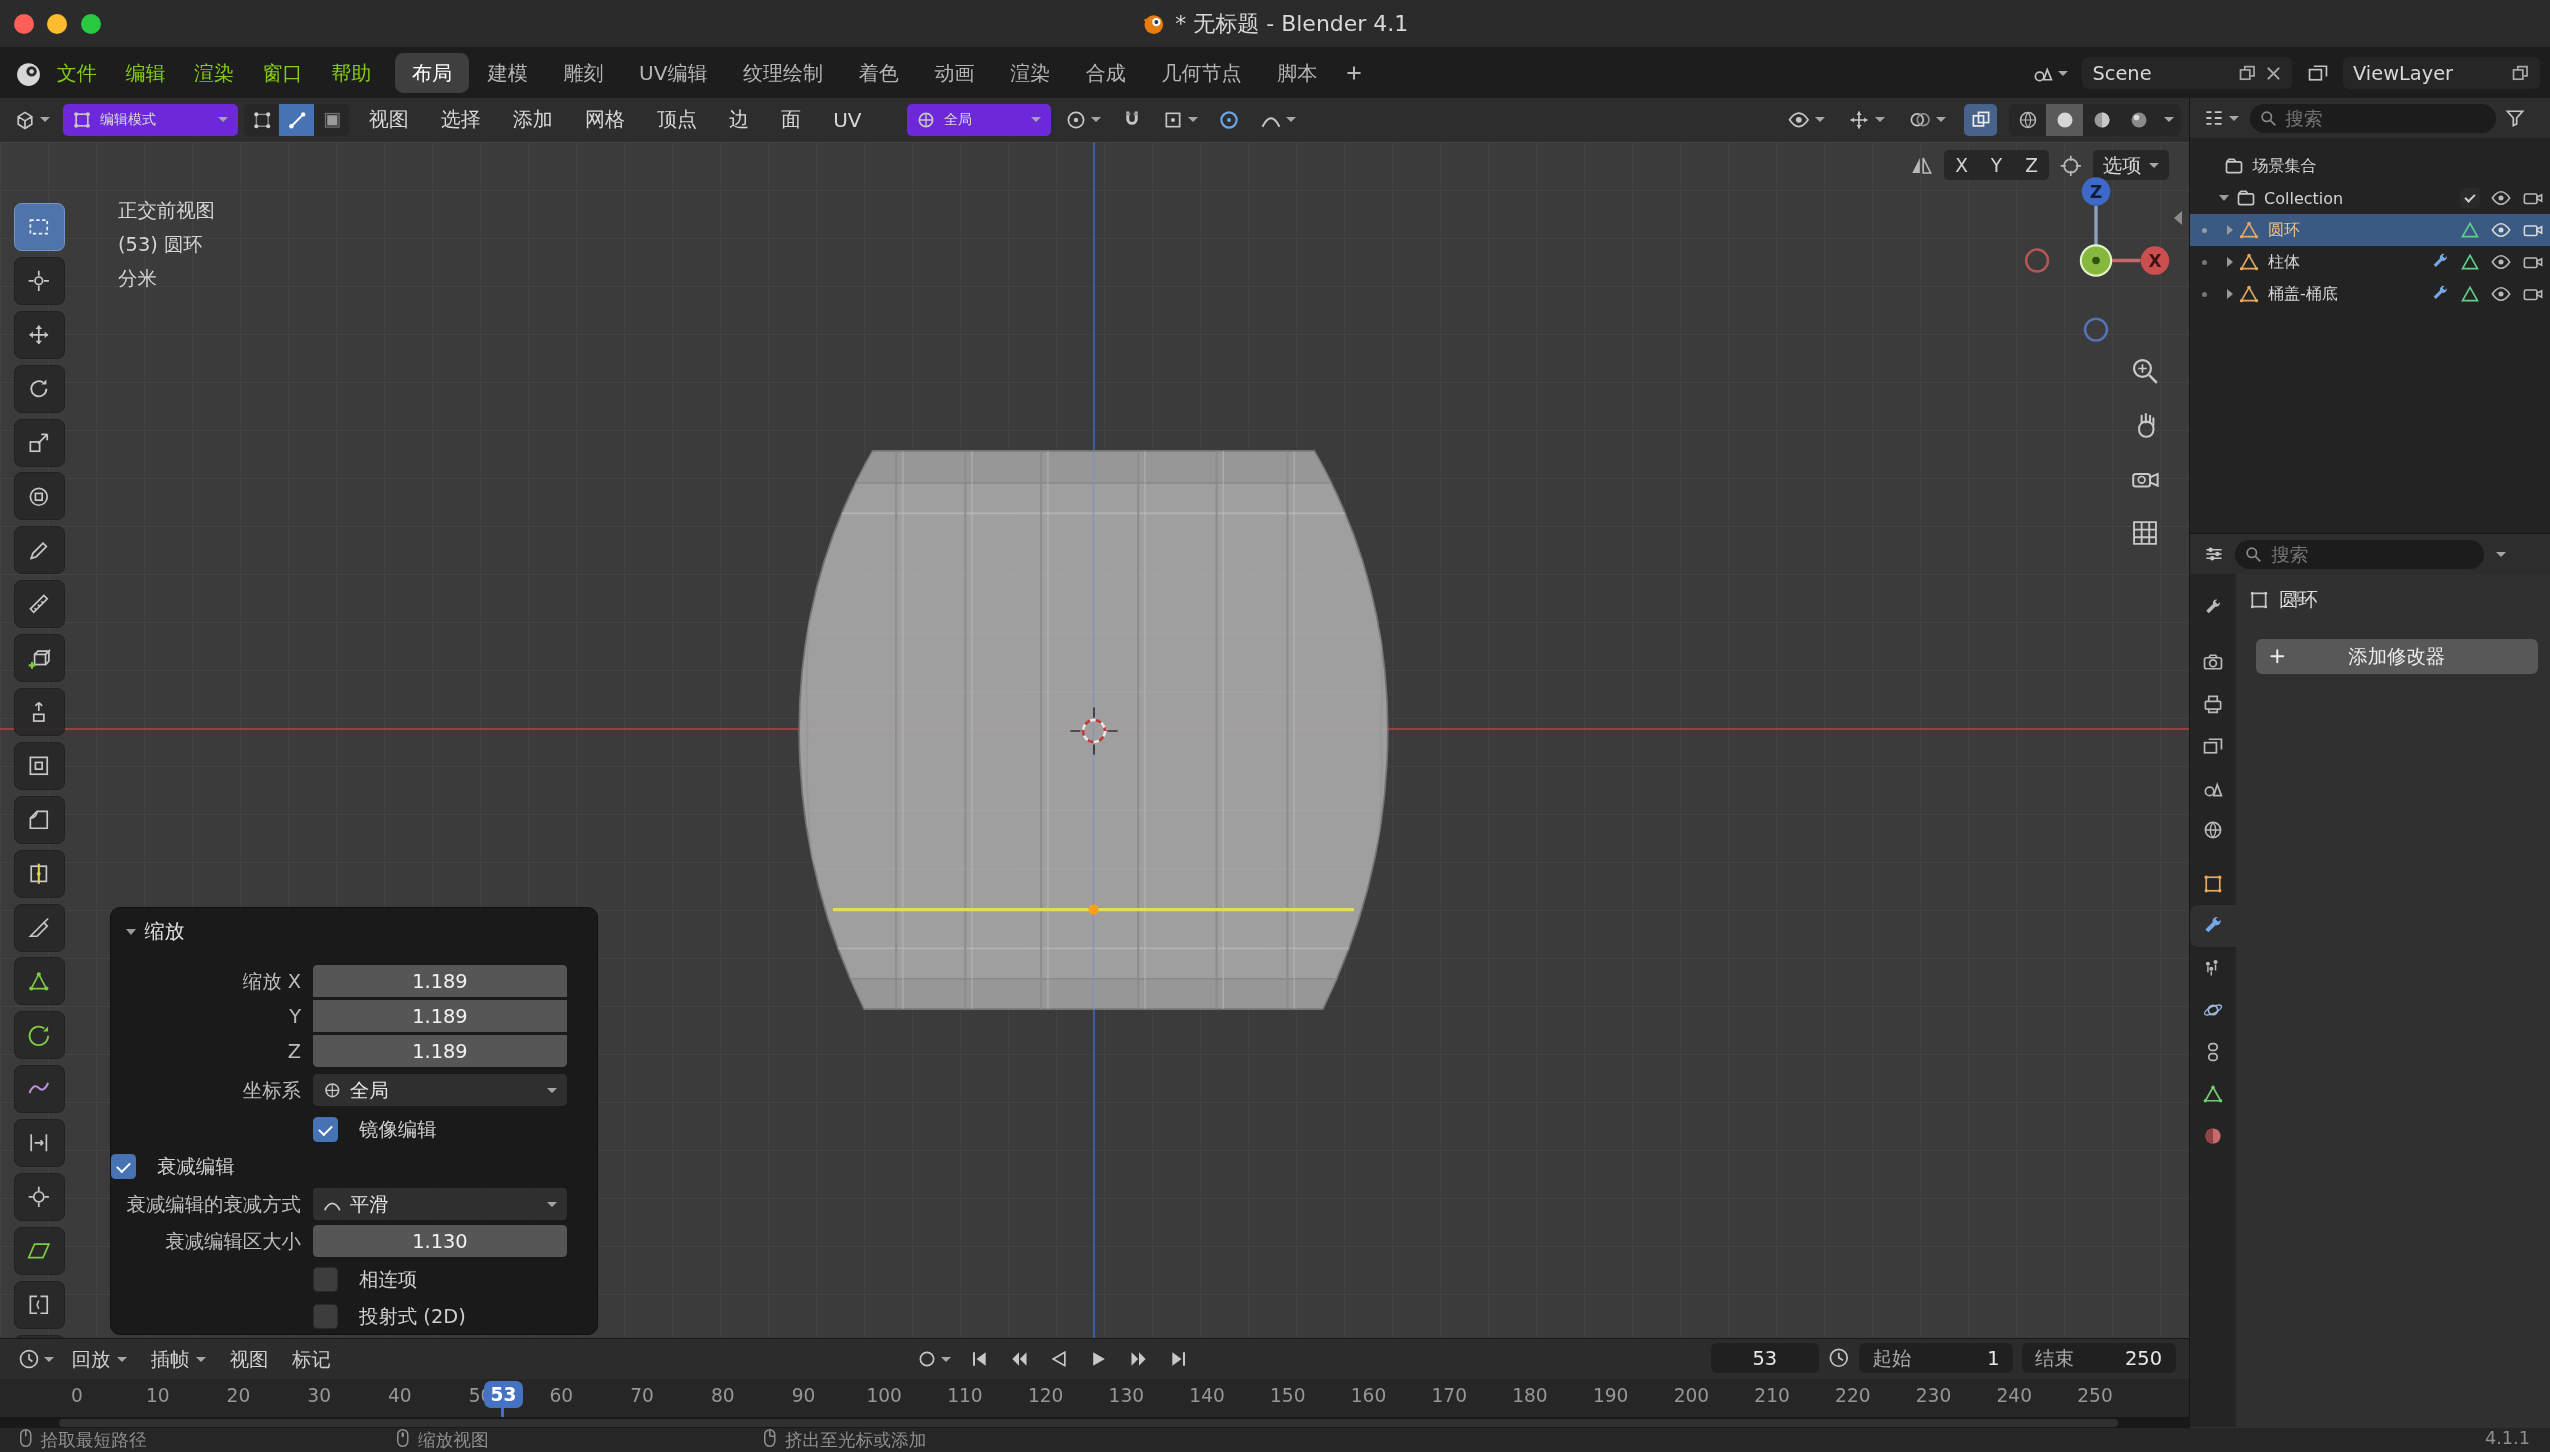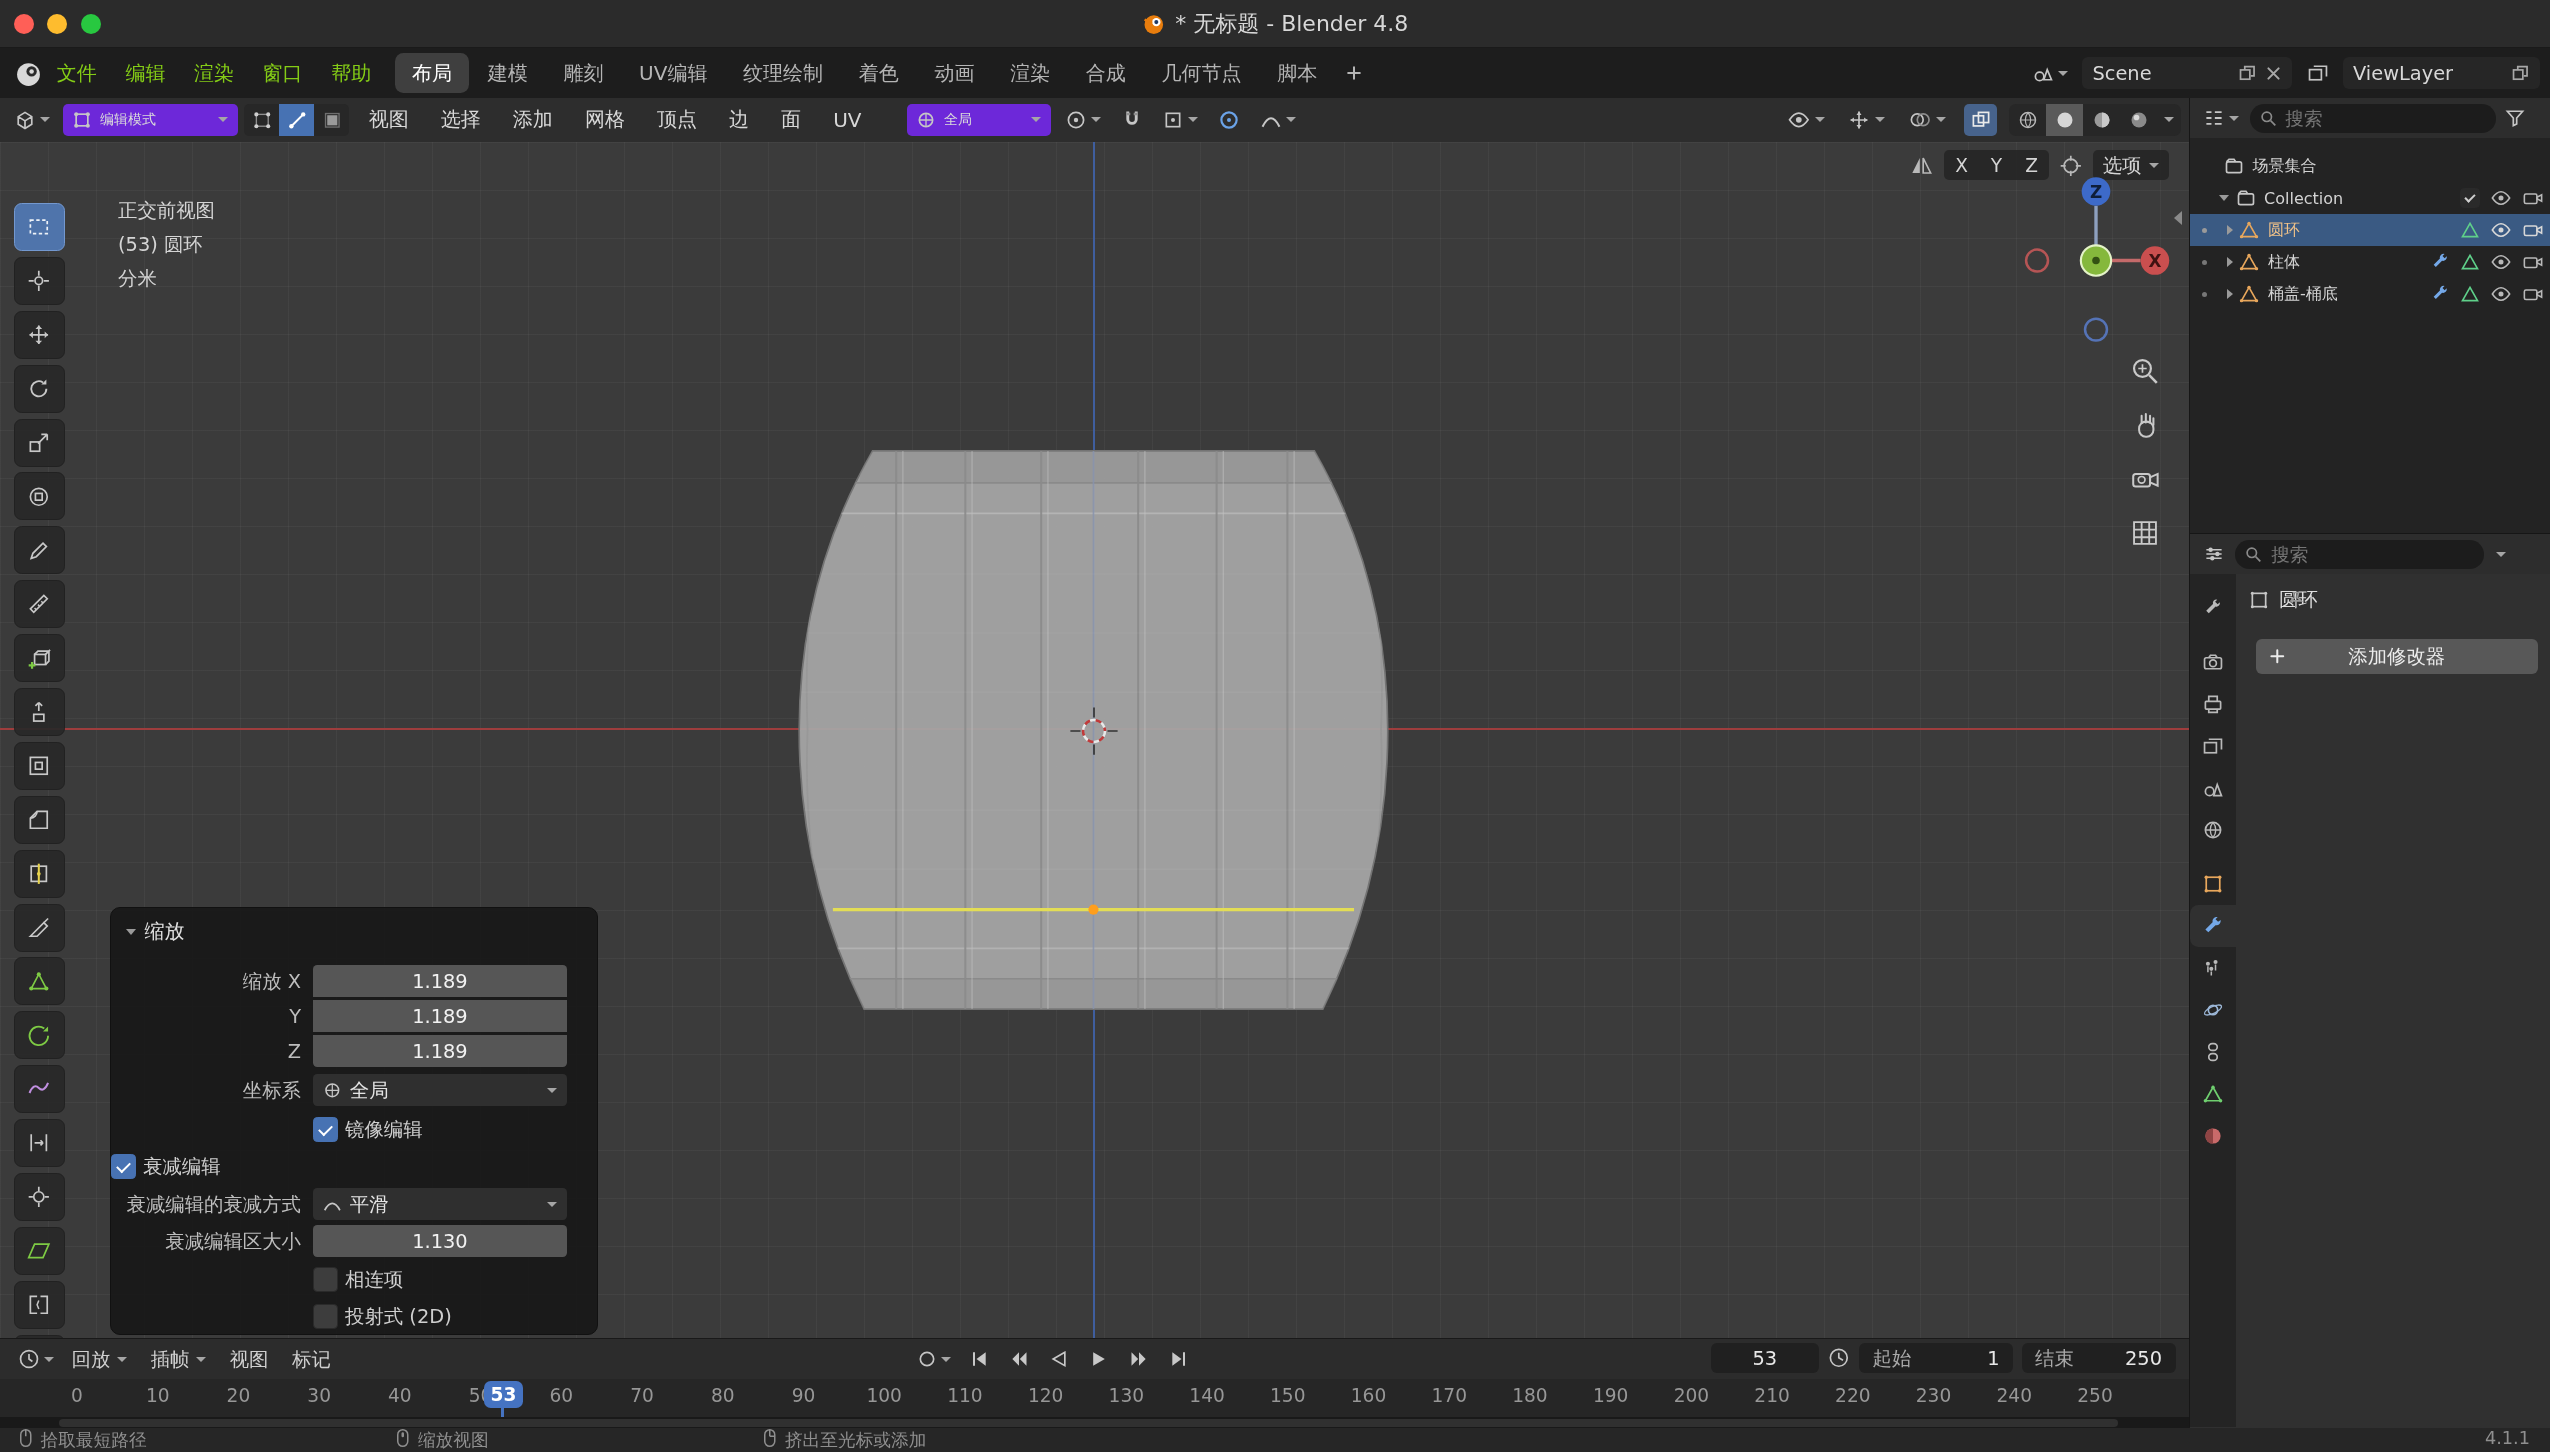--- a/index.html
+++ b/index.html
@@ -55,21 +55,21 @@
   .optpill{background:rgba(38,38,38,0.9);border-radius:5px;height:30px;display:flex;align-items:center;gap:7.6px;padding:0 10px;font-size:19.4px;color:#d5d5d5}
   
   .oppanel{position:absolute;left:110px;top:765px;width:486px;height:426px;background:rgba(24,24,24,0.94);border:0.8px solid #111;border-radius:10px}
   .op-row{position:absolute;left:0;width:100%;display:flex;align-items:center;padding-right:30px;box-sizing:border-box}
   .op-label{font-size:19.4px;color:#bdbdbd;text-align:right;width:190px;flex:none;margin-right:11.8px;white-space:nowrap}
   .op-field{flex:1;height:32px;background:#565656;display:flex;align-items:center;justify-content:center;font-size:19.4px;color:#f2f2f2}
   .op-dd{flex:1;height:32px;background:#2f2f2f;border-radius:4.2px;display:flex;align-items:center;gap:8.4px;padding:0 10px;font-size:19.4px;color:#e4e4e4}
   .cb{width:23px;height:23px;border-radius:4.2px;background:#3d3d3d;border:0.8px solid #2a2a2a;display:flex;align-items:center;justify-content:center;flex:none}
   .cb.on{background:#4772b3;border-color:#4772b3}
   .check{width:11px;height:5.9px;border-left:2.5px solid #fff;border-bottom:2.5px solid #fff;transform:rotate(-45deg) translate(0.8px,-0.8px)}
-  .cb-label{font-size:19.4px;color:#cfcfcf;margin-left:7px}
+  .cb-label{font-size:19.4px;color:#cfcfcf;margin-left:21px}
   
   .timeline{left:0;top:1338px;width:2189px;height:89px;background:#262626;border-top:0.8px solid #191919}
   .tl-head{position:absolute;left:0;top:0;width:100%;height:40px;background:#2c2c2c;display:flex;align-items:center}
   .tlmenu{font-size:19.4px;color:#d0d0d0;display:flex;align-items:center;gap:6.7px;padding:0 11.8px}
   .pbtn{width:35px;height:34px;display:flex;align-items:center;justify-content:center}
   .rfield{background:#202020;height:30px;border-radius:5.9px;display:flex;align-items:center;justify-content:center;font-size:19.4px;color:#e8e8e8;gap:10px;padding:0 13.5px}
   .ruler{position:absolute;left:57px;top:46px;width:2058px;height:25px;display:flex;justify-content:space-between}
   .ruler span{width:40px;text-align:center;font-size:18.6px;color:#979797}
   .playchip{position:absolute;left:484px;top:42px;width:39px;height:27px;background:#4573c2;border-radius:6.7px;
             display:flex;align-items:center;justify-content:center;font-size:18.6px;font-weight:bold;color:#fff}
@@ -107,21 +107,21 @@
     <span class="tl-dot" style="background:#ff5f57"></span>
     <span class="tl-dot" style="background:#febc2e"></span>
     <span class="tl-dot" style="background:#28c840"></span>
     <div class="title-center">
       <svg width="23.6" height="23.6" viewBox="0 0 28 28">
         <circle cx="14" cy="15" r="11" fill="#e87d0d"></circle>
           <circle cx="17" cy="12" r="5" fill="#fff"></circle>
           <circle cx="17" cy="12" r="2.4" fill="#1f3a66"></circle>
         <path d="M3 9l9 4" stroke="#e87d0d" stroke-width="3"></path>
       </svg>
-      <span>* 无标题 - Blender 4.8</span>
+      <span>* 无标题 - Blender 4.1</span>
     </div>
   </div>
 
   <div class="abs topbar">
     <svg width="29" height="29" viewBox="0 0 28 28" style="margin-left:13.5px">
       <circle cx="14" cy="15" r="11" fill="#d8d8d8"></circle>
         <circle cx="17" cy="12" r="5" fill="#2a2a2a"></circle>
         <circle cx="17" cy="12" r="2.2" fill="#d8d8d8"></circle>
     </svg>
     <span class="menu">文件</span>

